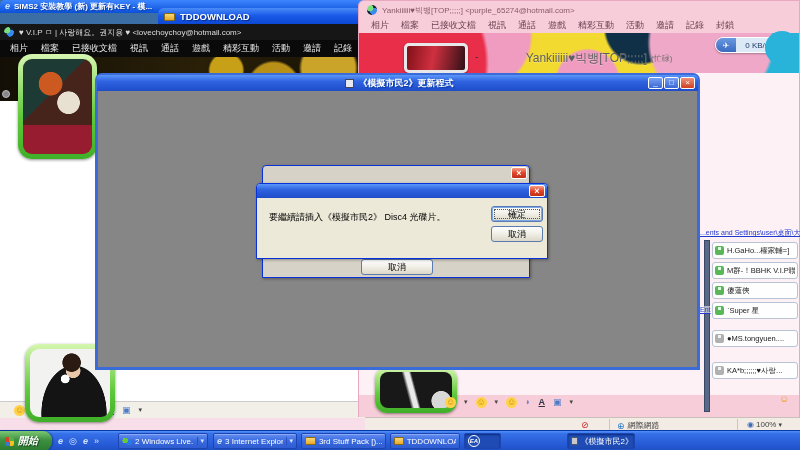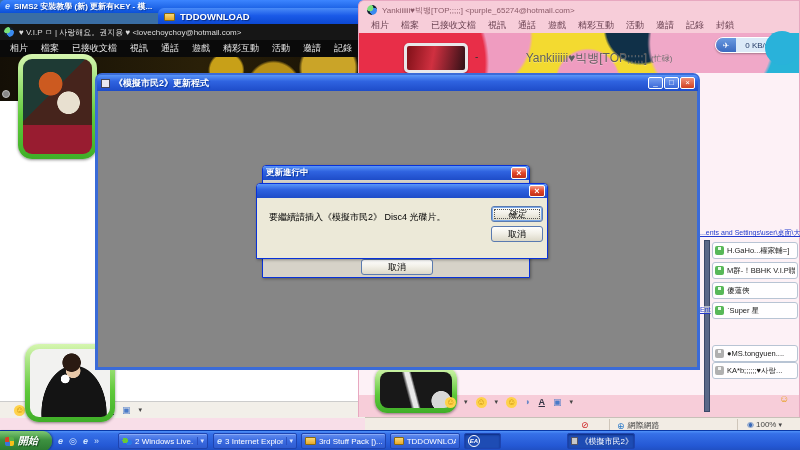--- a/index.html
+++ b/index.html
@@ -1,29 +1,29 @@
 <!DOCTYPE html>
 <html><head>
 <meta charset="utf-8">
 <style>
   * { margin:0; padding:0; box-sizing:border-box; }
   html,body { width:800px; height:450px; overflow:hidden; }
   body { font-family:"Liberation Sans","DejaVu Sans",sans-serif; }
   #screen { position:relative; width:800px; height:450px; background:#3a6ea5; overflow:hidden; }
 
   
-  .luna-grad { background:linear-gradient(180deg,#5a96f8 0%,#2f63e0 40%,#1e4cc8 100%); }
+  .luna-grad { background:linear-gradient(180deg,#5a96f8 0%,#2f63e0 40%,#1e4cc8 100%);justify-content:center; }
   .wb { display:inline-flex; align-items:center; justify-content:center; width:15px; height:12px;
         border:1px solid #fff; border-radius:2px; color:#fff; font-size:8px; line-height:8px;
         background:linear-gradient(180deg,#78a0f0,#3a68d8); margin-left:1px; }
   .wb.close { background:linear-gradient(180deg,#f09078,#d04020); }
   .xp-btn { position:absolute; display:flex; align-items:center; justify-content:center;
         background:linear-gradient(180deg,#fefefe,#f2f0e8 45%,#dcd8c8); border:1px solid #5a7ab0;
         border-radius:3px; font-size:9px; color:#000; }
-  .xp-btn.default { box-shadow:inset 0 0 0 1px #7aa8e8; outline:1px dotted #555; outline-offset:-4px;font-style:italic; }
+  .xp-btn.default { box-shadow:inset 0 0 0 1px #7aa8e8; outline:1px dotted #555; outline-offset:-4px; }
 
   
   #ie-titlebar { position:absolute; left:0; top:0; width:520px; height:13px; z-index:1;
         background:linear-gradient(180deg,#3c85ff,#0b50d8); border-radius:5px 5px 0 0;
         display:flex; align-items:center; gap:4px; padding-left:5px; }
   #ie-titlebar .t { color:#fff; font-size:8px; font-weight:bold; text-shadow:1px 1px 1px #0a3a9a; white-space:nowrap; }
   .mini-e { color:#cfe4ff; font-weight:bold; font-style:italic; font-size:9px; line-height:9px; }
   #ie-statusbar { position:absolute; left:365px; top:417px; width:435px; height:15px; z-index:1;
         background:#f2ece4; border-top:1px solid #c8c0b8; font-size:8px; color:#444; }
   #ie-statusbar .blocked { position:absolute; left:216px; top:2px; color:#cc2020; font-size:9px; }
@@ -326,21 +326,21 @@
       <span class="nm">M群-！BBHK V.I.P聯...</span>
     </div>
     <div class="contact-row" style="top:74px">
       <span class="stat-ic stat-online"></span>
       <span class="nm">ˊSuper 星</span>
     </div>
     <div class="contact-row" style="top:54px">
       <span class="stat-ic stat-online"></span>
       <span class="nm">傻蓮俠</span>
     </div>
-    <div class="contact-row" style="top:117px">
+    <div class="contact-row" style="top:102px">
       <span class="stat-ic stat-offline"></span>
       <span class="nm">●MS.tongyuen....</span>
     </div>
     <div class="contact-row" style="top:134px">
       <span class="stat-ic stat-offline"></span>
       <span class="nm">KA*b;;;;;;♥사랑...</span>
     </div>
     <span id="ent-link">Ent</span>
   </div>
 
@@ -350,23 +350,20 @@
       <span class="t">《模擬市民2》更新程式</span>
     </div>
     <div class="wbtns">
       <span class="wb">_</span>
       <span class="wb">□</span>
       <span class="wb close">×</span>
     </div>
   </div>
 
   <div class="dlg" id="progress-dlg">
-    <div class="tbar luna-grad">
-      <span class="t">更新進行中</span>
-    </div>
     <span class="xbtn">×</span>
     <button class="xp-btn" style="left:98px;top:93px;width:72px;height:16px">取消</button>
   </div>
 
   <div class="dlg" id="insert-dlg">
     <div class="tbar luna-grad"></div>
     <span class="xbtn">×</span>
     <div class="msg">要繼續請插入《模擬市民2》 Disc4 光碟片。</div>
     <button class="xp-btn default" style="left:234px;top:22px;width:52px;height:16px">確定</button>
     <button class="xp-btn" style="left:234px;top:42px;width:52px;height:16px">取消</button>

